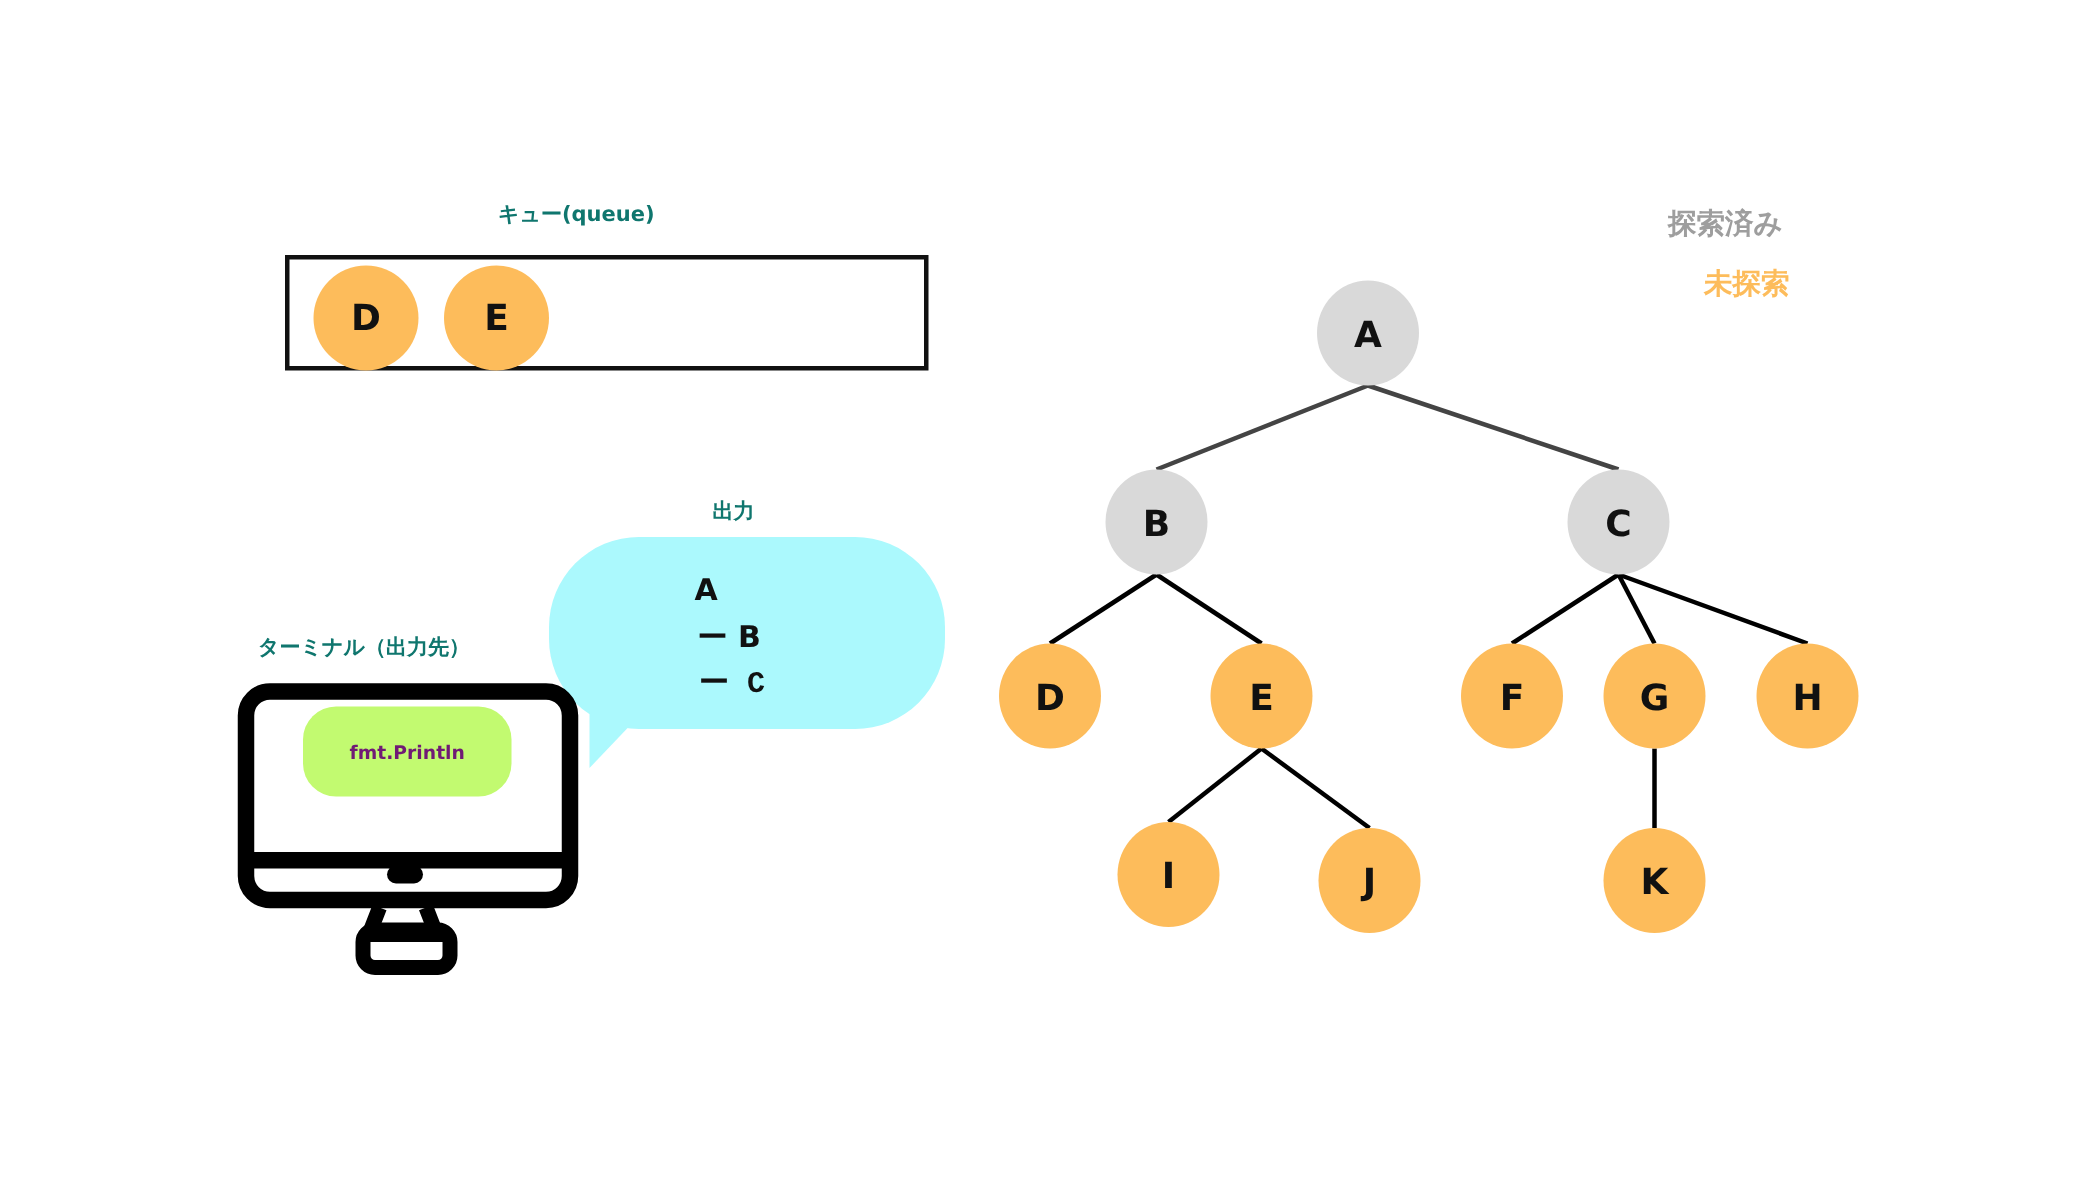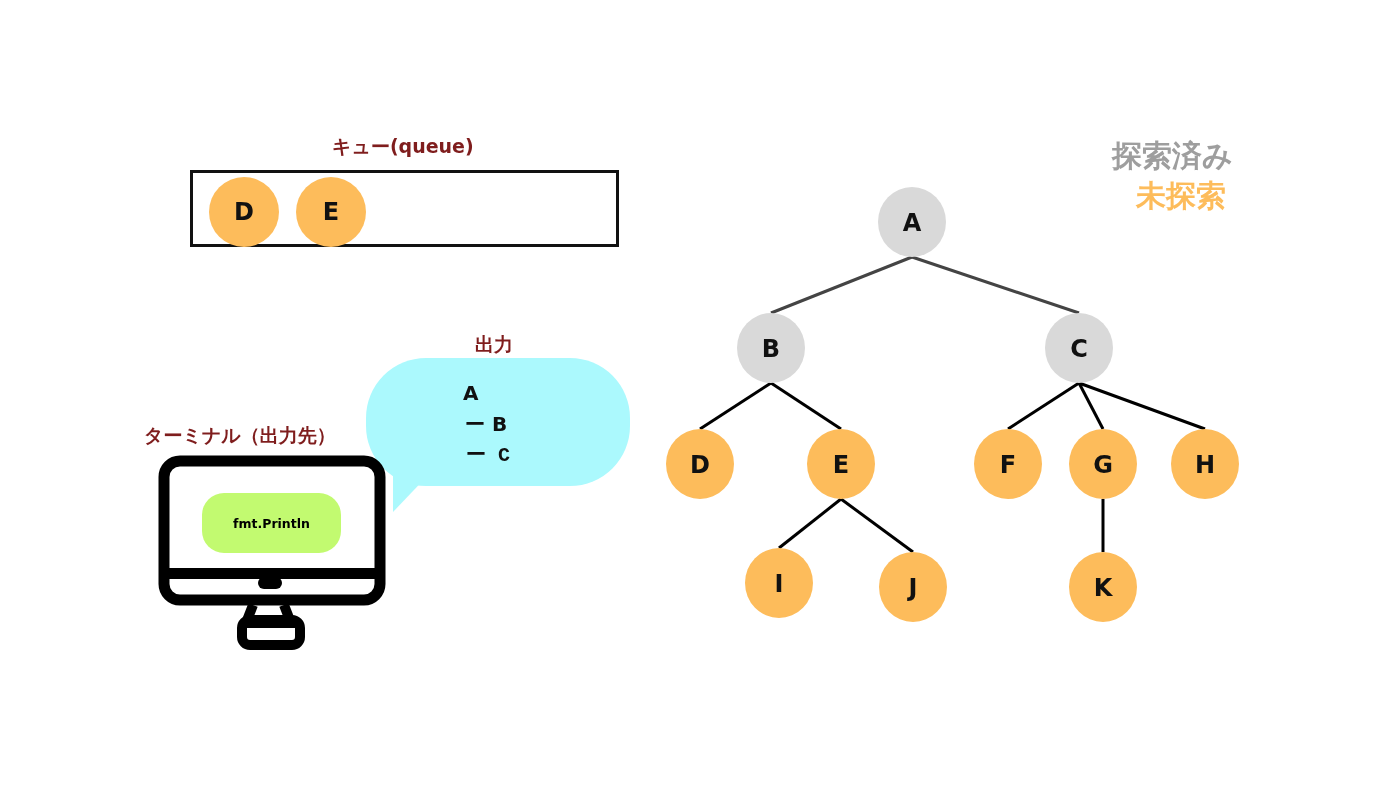--- a/index.html
+++ b/index.html
@@ -1,43 +1,43 @@
 <!DOCTYPE html>
 <html><head>
 <meta charset="utf-8">
 <style>
   html, body { margin: 0; padding: 0; background: #ffffff; }
   body { width: 1400px; height: 787px; position: relative; overflow: hidden;
          font-family: "DejaVu Sans", "Liberation Sans", sans-serif; }
   .abs { position: absolute; }
-  .label { font-weight: bold; color: #7f1d1d; font-size: 19px; white-space: nowrap; }
+  .label { font-weight: bold; color: #0f766e; font-size: 14px; white-space: nowrap; }
   #queue-title { left: 332px; top: 134px; }
   #queue-box { left: 190px; top: 170px; width: 429px; height: 77px;
                border: 3px solid #111; box-sizing: border-box; }
   .qnode { position: absolute; top: 6px; width: 70px; height: 70px; border-radius: 50%;
            background: #fdbc5b; display: flex; align-items: center; justify-content: center;
            font-weight: bold; font-size: 24px; color: #111; top: 4px; }
-  .legend { font-weight: bold; font-size: 30px; white-space: nowrap; }
+  .legend { font-weight: bold; font-size: 19px; white-space: nowrap; }
   #legend-explored { left: 1112px; top: 136px; color: #9e9e9e; }
   #legend-unexplored { left: 1107px; top: 176px; color: #fdbc5b; margin-left: 29px; }
   #output-title { left: 475px; top: 322px; margin-top: 10px; }
-  #terminal-title { left: 144px; top: 423px; }
+  #terminal-title { left: 172px; top: 423px; }
   #bubble { left: 366px; top: 358px; width: 264px; height: 128px;
             background: #abf9fd; border-radius: 60px; }
   #bubble-tail { left: 393px; top: 470px; width: 0; height: 0;
                  border-left: 0 solid transparent; border-right: 40px solid transparent;
                  border-top: 42px solid #abf9fd; }
   .out-line { position: absolute; font-weight: bold; font-size: 20px; color: #111; white-space: nowrap; }
   #out-0 { left: 463px; top: 381px; }
   #out-1 { left: 465px; top: 411px; }
   #out-2 { left: 466px; top: 441px; font-family: Liberation Mono, monospace; }
   #monitor-svg { left: 158px; top: 455px; }
-  #code-pill { left: 202px; top: 493px; width: 139px; height: 60px; background: #c2fa70;
+  #code-pill { left: 202px; top: 471px; width: 139px; height: 60px; background: #c2fa70;
                border-radius: 22px; display: flex; align-items: center; justify-content: center;
-               font-weight: bold; font-size: 12.5px; color: #000000; }
+               font-weight: bold; font-size: 12.5px; color: #701a75; }
   #tree-svg { left: 0; top: 0; }
   .node-text { font-weight: bold; font-size: 24px; fill: #111;
                font-family: "DejaVu Sans", "Liberation Sans", sans-serif; }
 </style>
 </head>
 <body>
 
 <div class="abs label" id="queue-title">キュー(queue)</div>
 <div class="abs" id="queue-box">
   <div class="qnode" style="left:16px">D</div>

